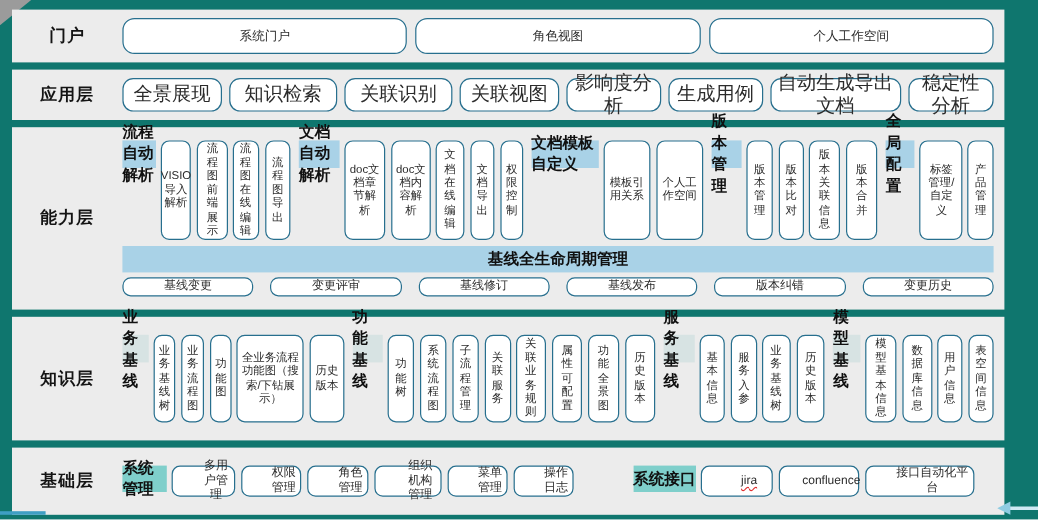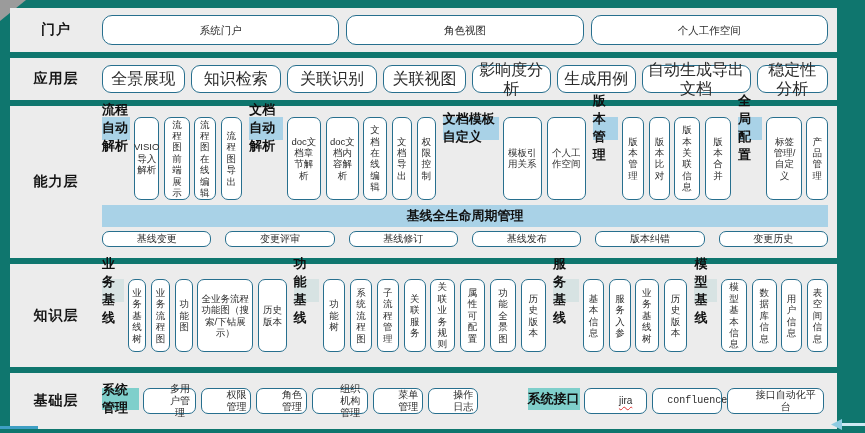--- a/index.html
+++ b/index.html
@@ -228,21 +228,21 @@
                 <div class="btn" style="flex: 1 1 0px;">角色管理</div>
                 <div class="btn" style="flex: 1.25 1 0px;">组织机构管理</div>
                 <div class="btn" style="flex: 1 1 0px;">菜单管理</div>
                 <div class="btn" style="flex: 0.95 1 0px;">操作日志</div>
               </div>
             </div>
             <div class="section" style="flex: 3 1 0px;">
               <div class="sec-header base-header">系统接口</div>
               <div class="sec-row">
                 <div class="btn squiggle" style="flex: 1 1 0px;">jira</div>
-                <div class="btn" style="flex: 1.2 1 0px; font-family: Liberation Mono, monospace;">confluence</div>
+                <div class="btn" style="flex: 1.2 1 0px;">confluence</div>
                 <div class="btn" style="flex: 2 1 0px;">接口自动化平台</div>
               </div>
             </div>
           </div>
         </div>
       </div>
     </div>
   <div class="bottom-line"></div>
   <div class="bottom-arrow">
     <svg width="34" height="13" viewBox="0 0 34 13">

